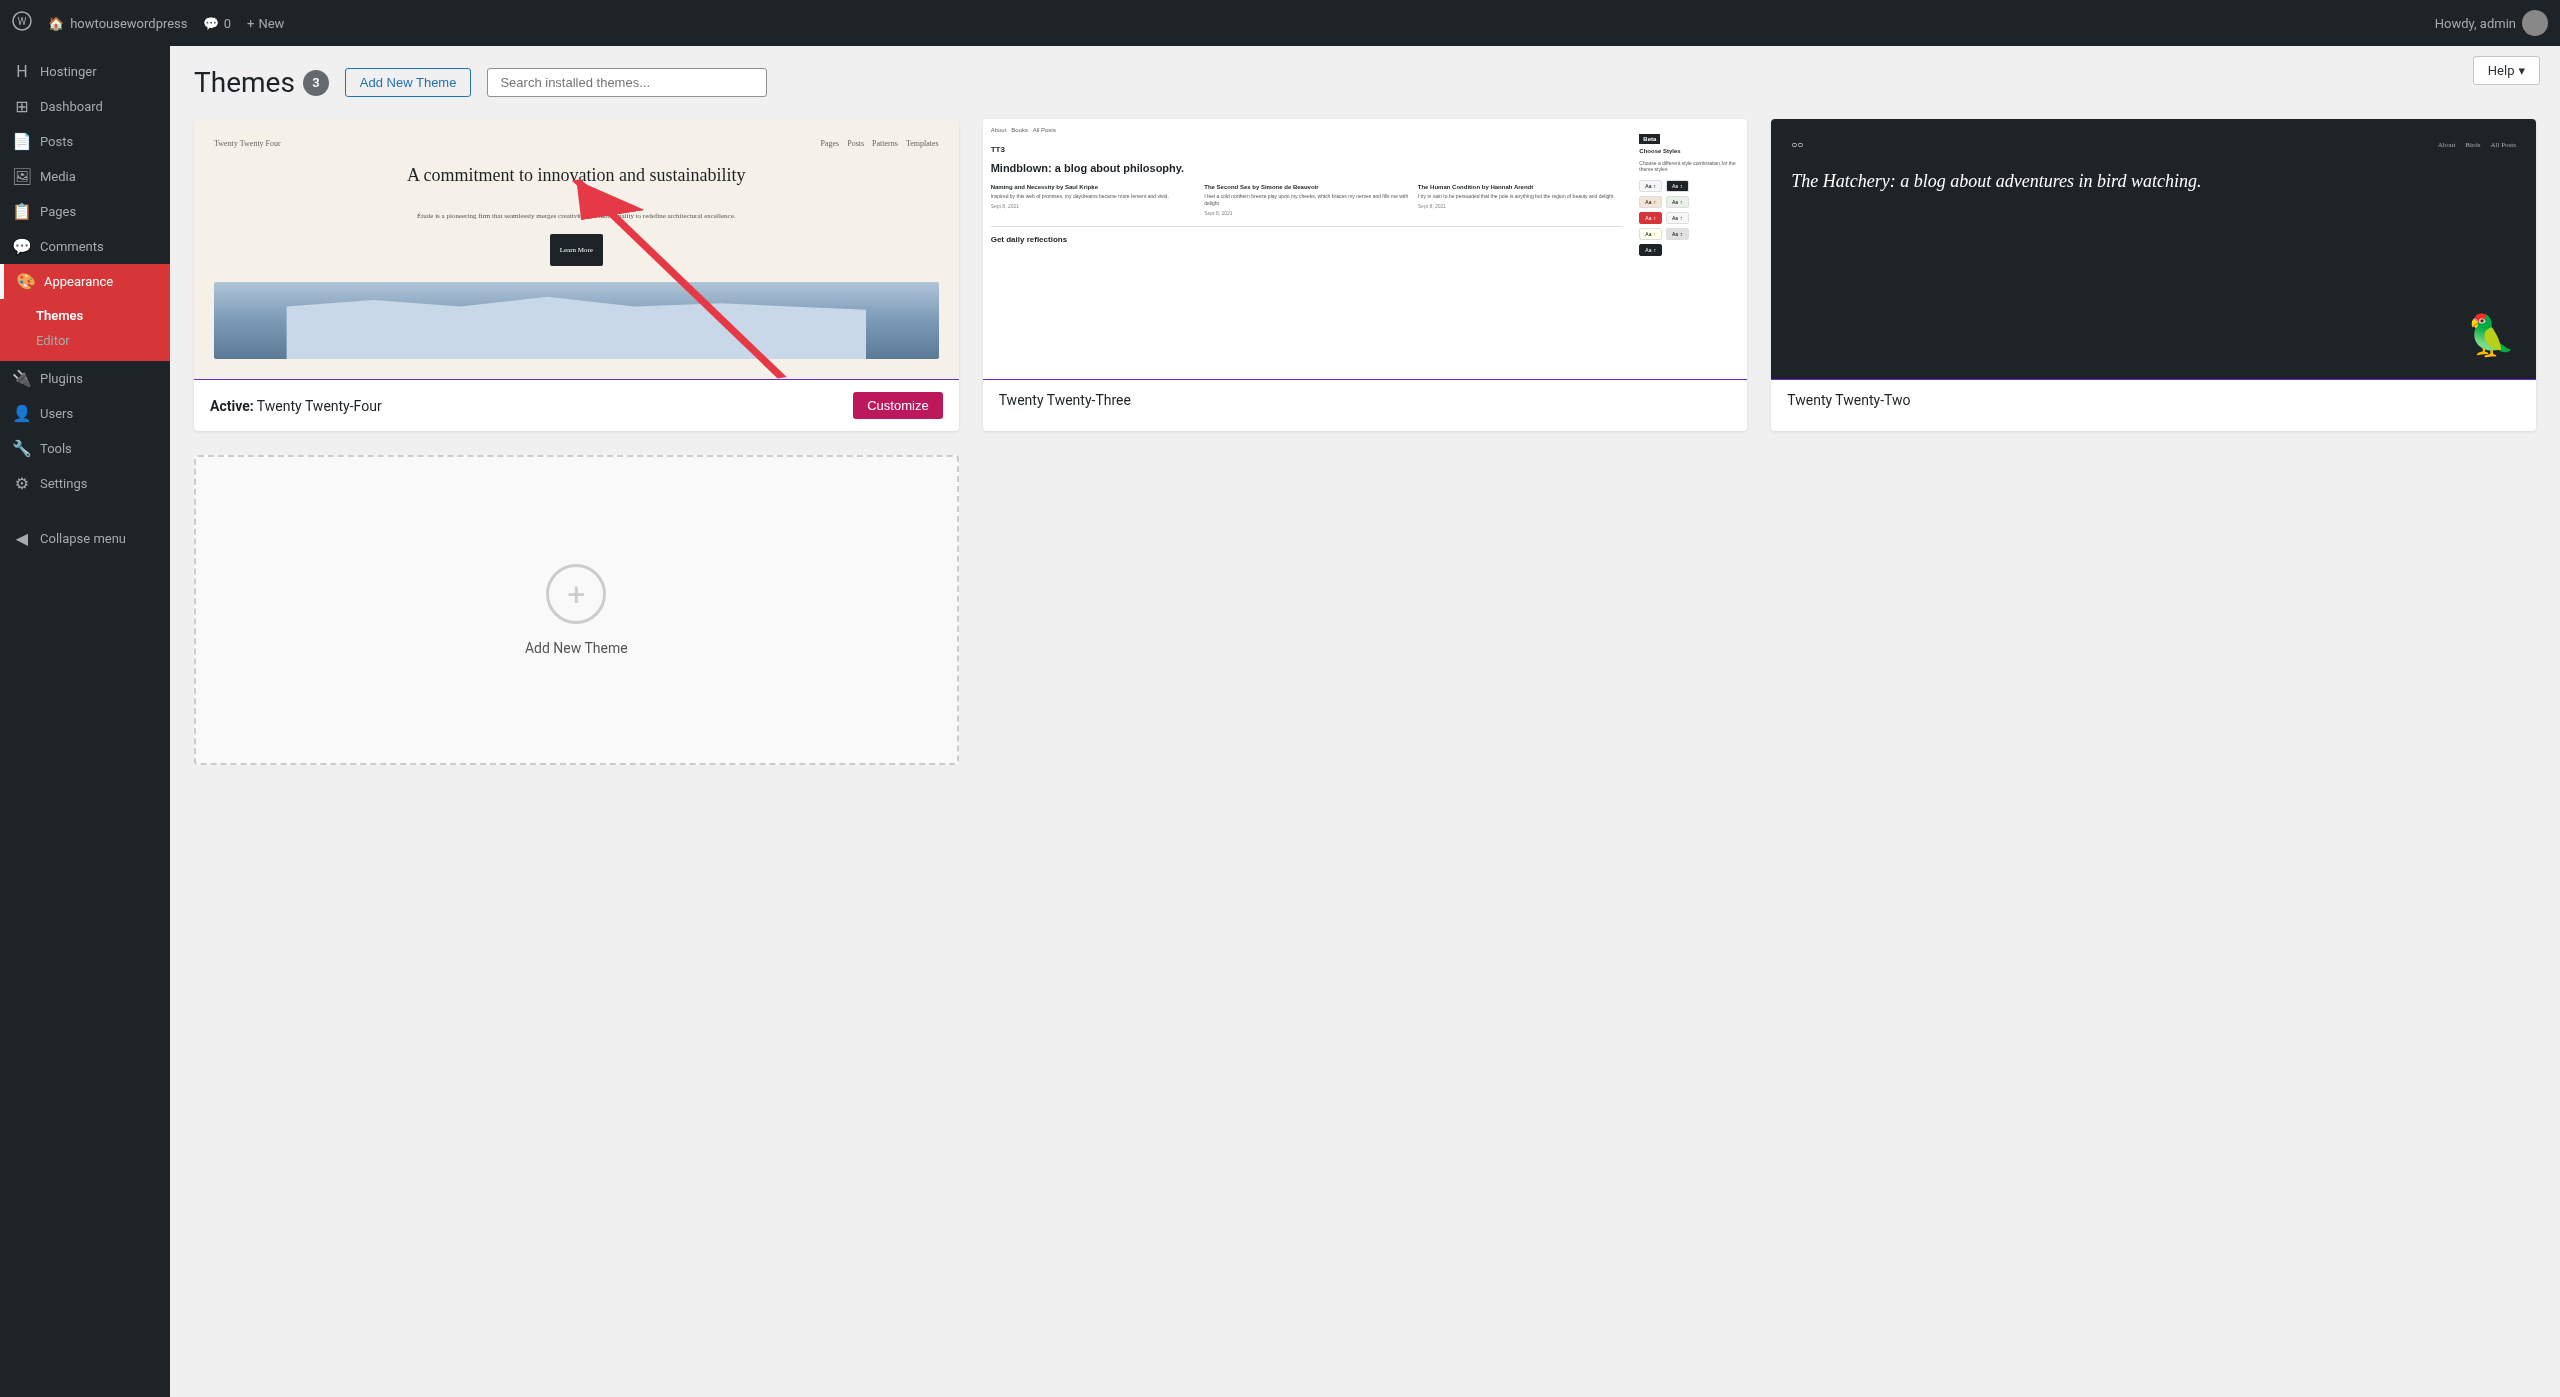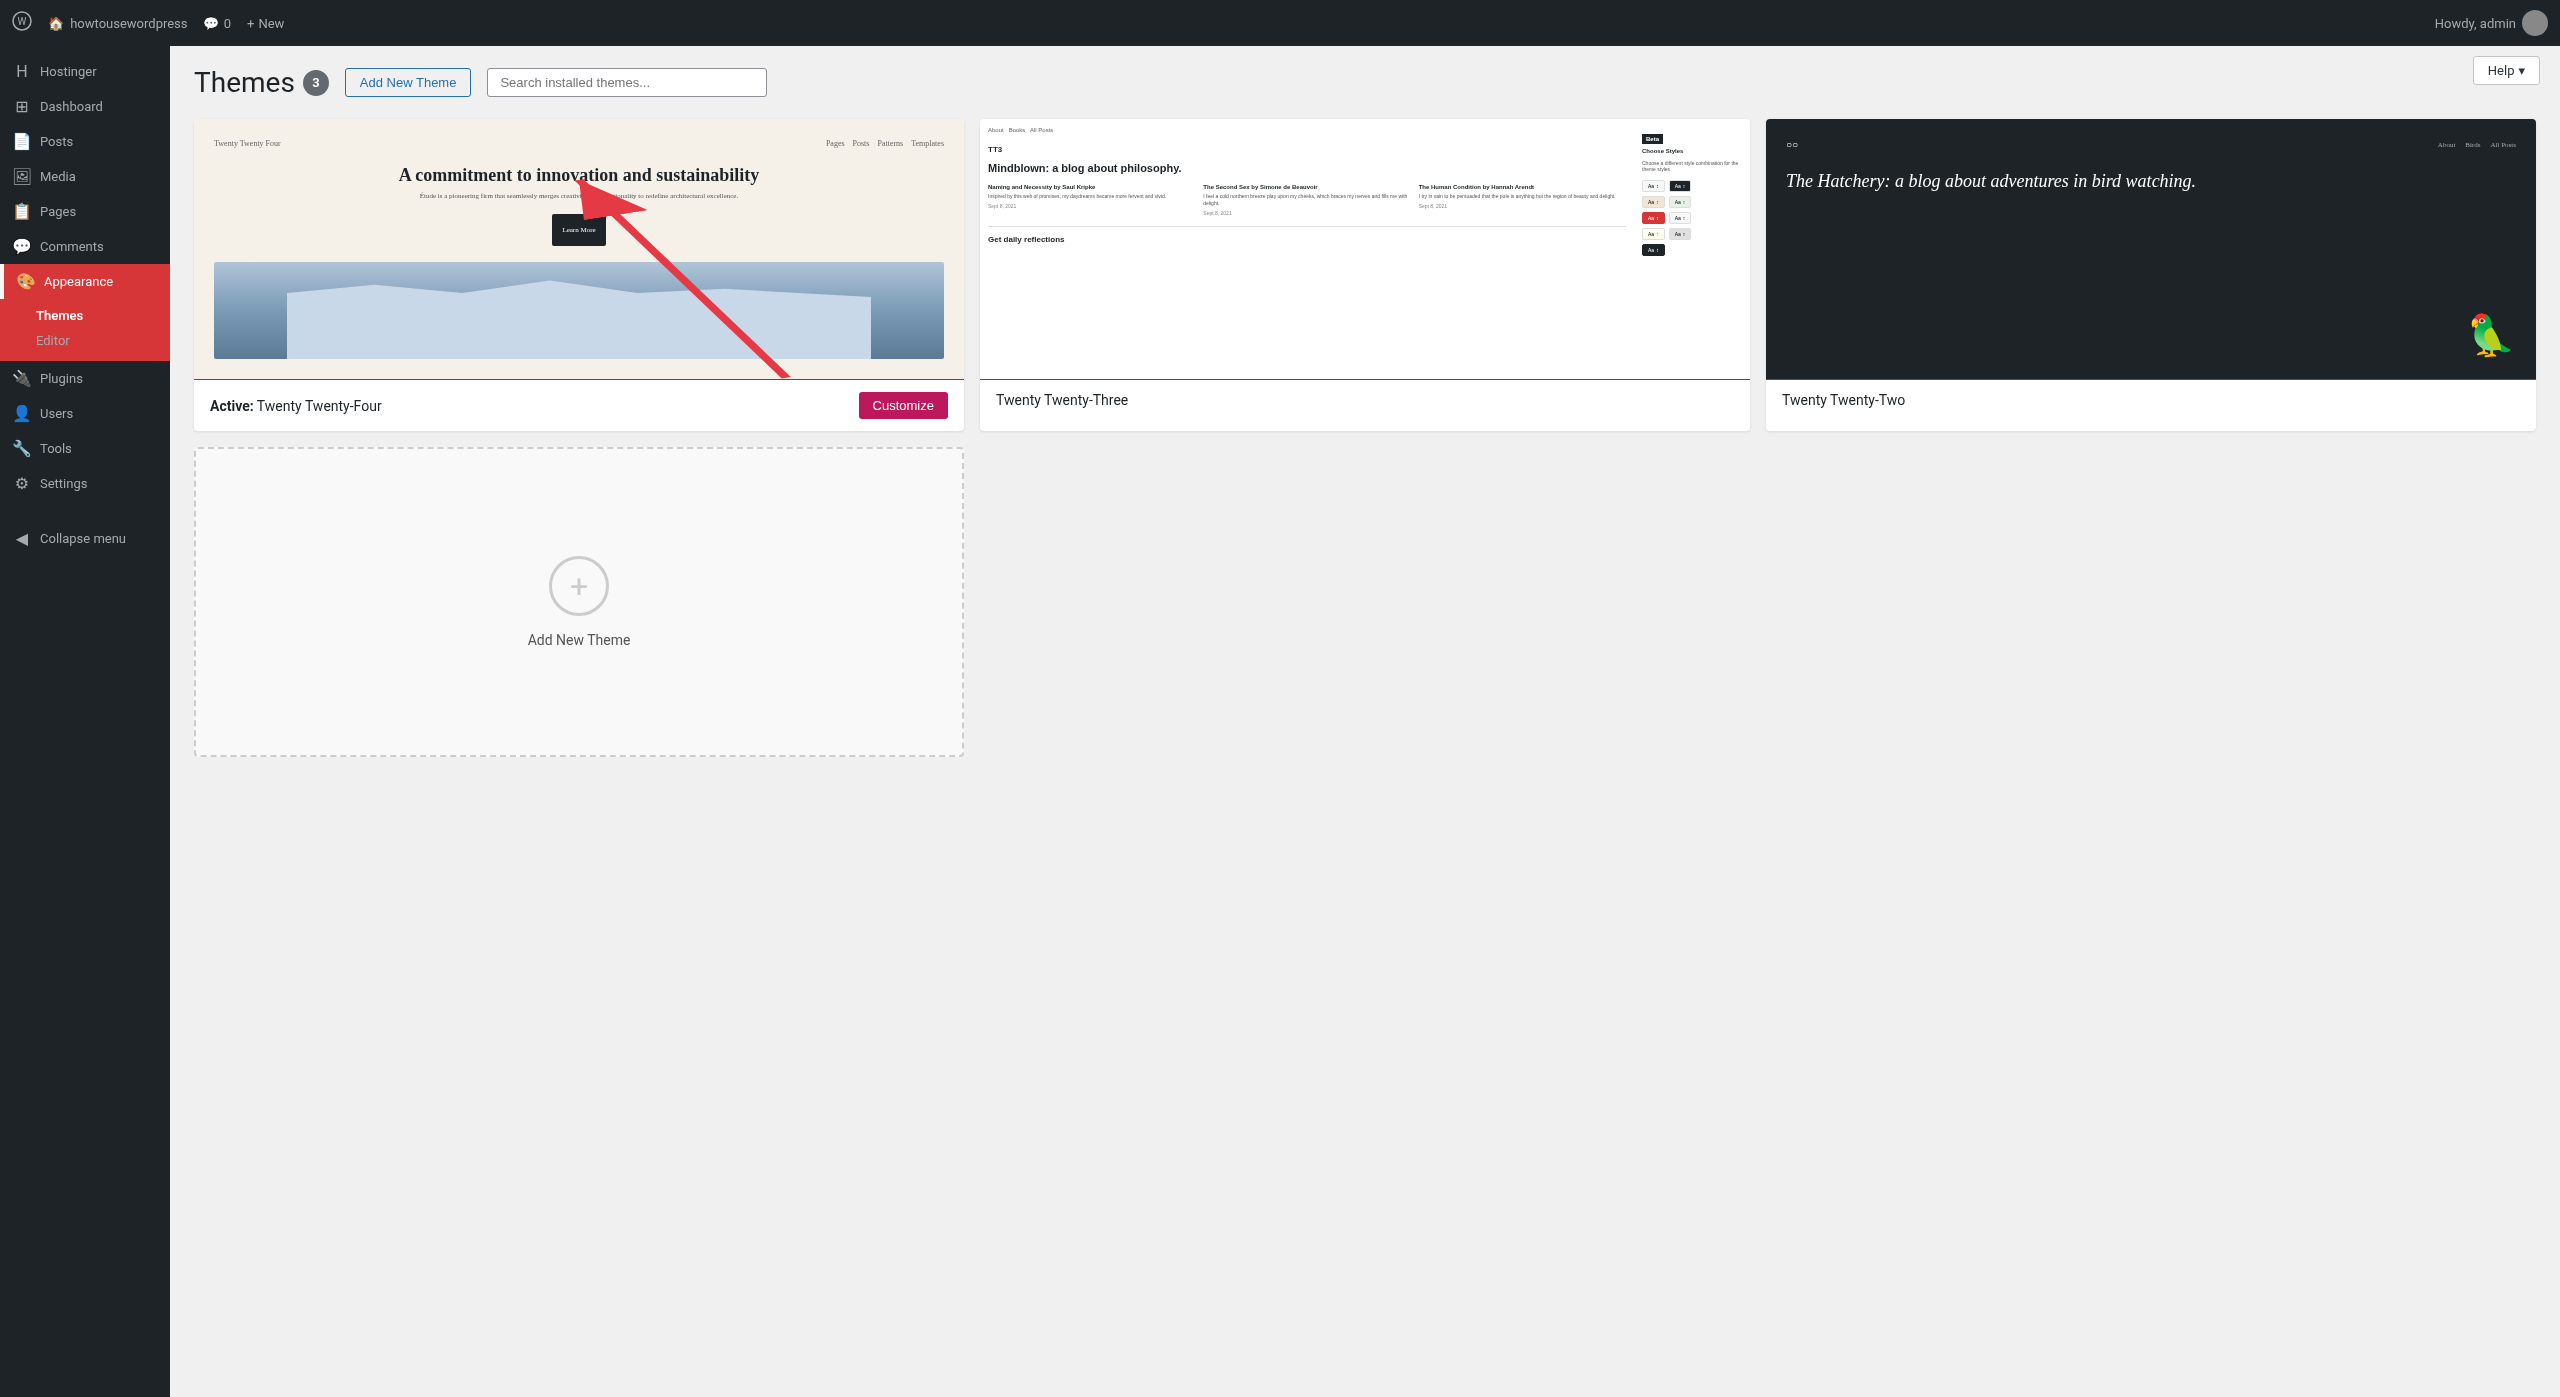--- a/index.html
+++ b/index.html
@@ -116,21 +116,21 @@
       font-size: 13px;
       width: 280px;
       background: #fff;
       color: #2c3338;
     }
 
     
     .themes-grid {
       display: grid;
       grid-template-columns: repeat(3, 1fr);
-      gap: 16px;
+      gap: 24px;
     }
 
     .theme-card {
       background: #fff;
       border-radius: 4px;
       overflow: hidden;
       box-shadow: 0 1px 3px rgba(0,0,0,0.1);
       position: relative;
       cursor: pointer;
     }
@@ -176,24 +176,24 @@
       font-size: 8px;
       color: #666;
       margin-bottom: 16px;
     }
     .preview-tf-hero {
       text-align: center;
       margin-bottom: 16px;
     }
     .preview-tf-title {
       font-size: 18px;
-      font-weight: 700;
+      font-weight: 400;
       color: #1d2327;
       line-height: 1.3;
-      margin-bottom: 4px;
+      margin-bottom: 24px;
     }
     .preview-tf-subtitle { font-size: 7px; color: #555; line-height: 1.5; margin-bottom: 12px; }
     .preview-tf-btn {
       background: #1d2327;
       color: #fff;
       padding: 12px 10px;
       font-size: 7px;
       border-radius: 2px;
       display: inline-block;
     }

